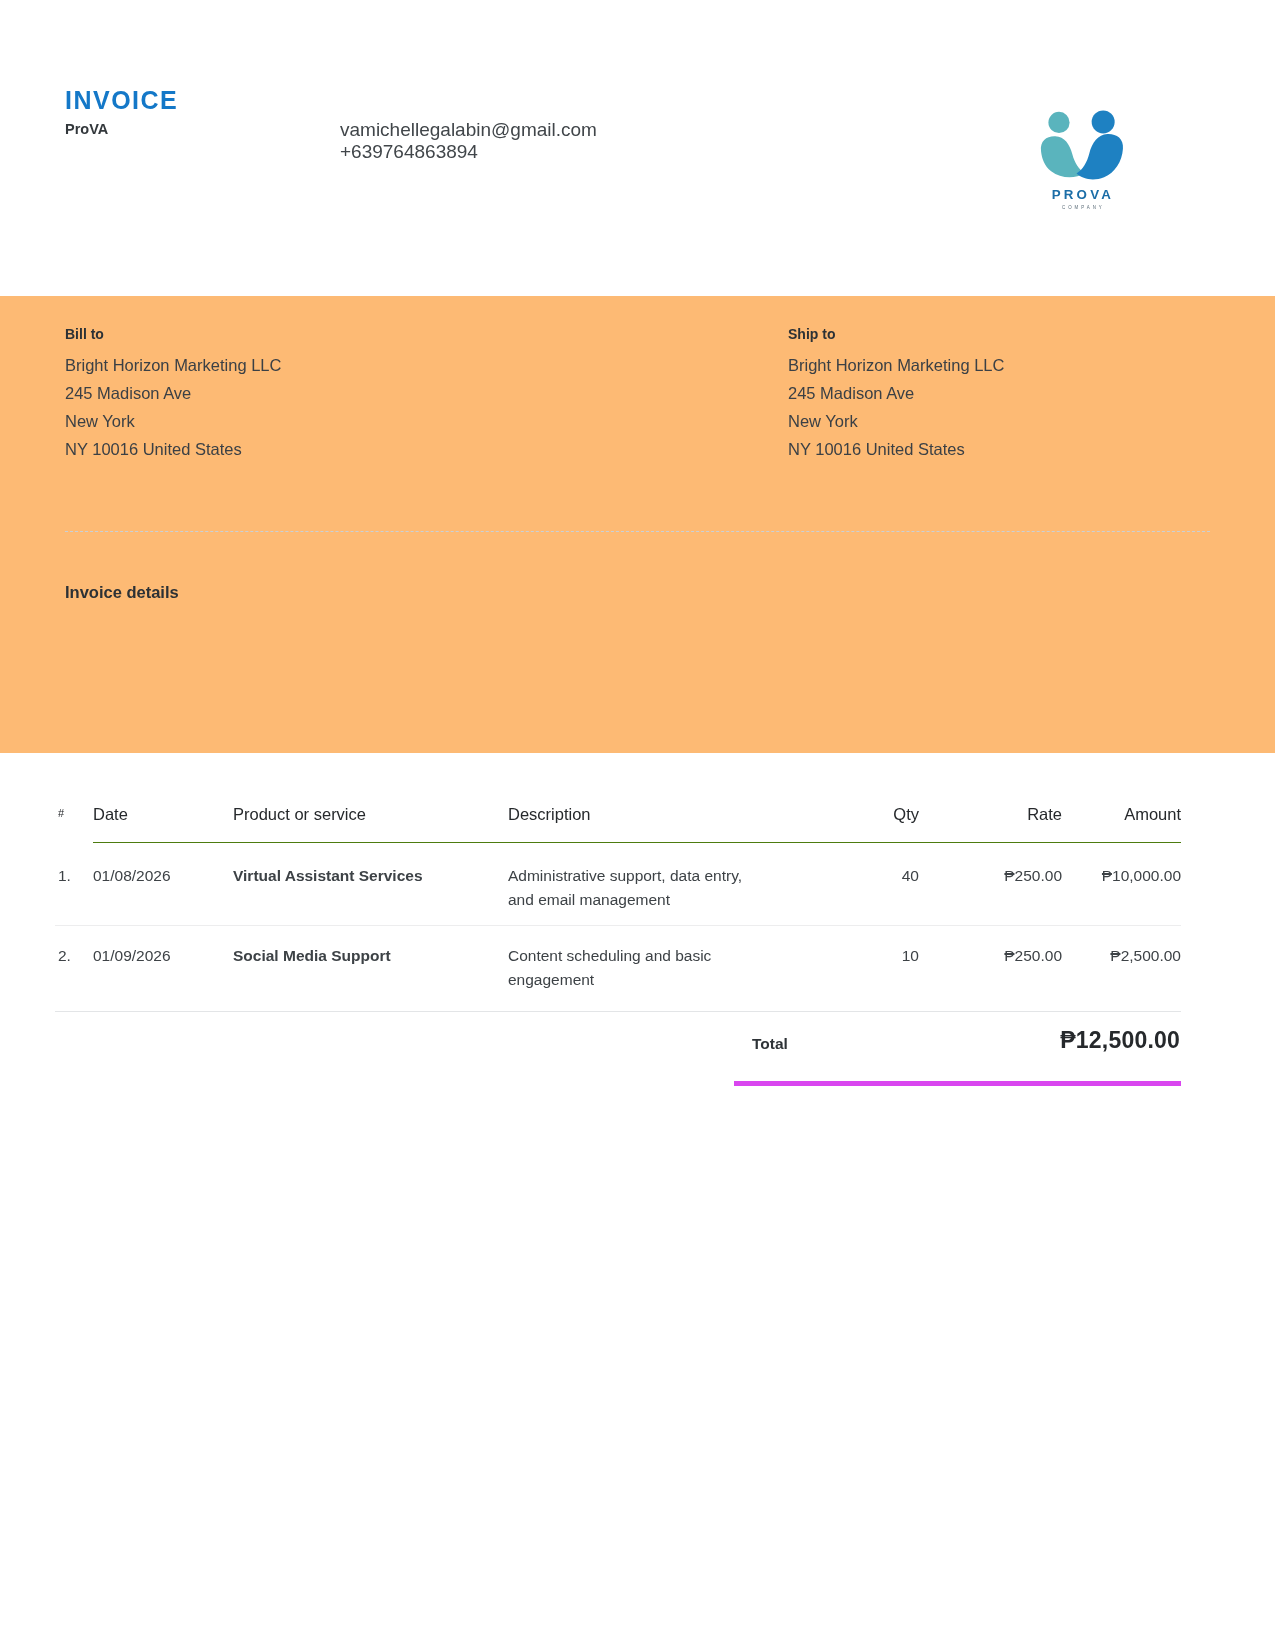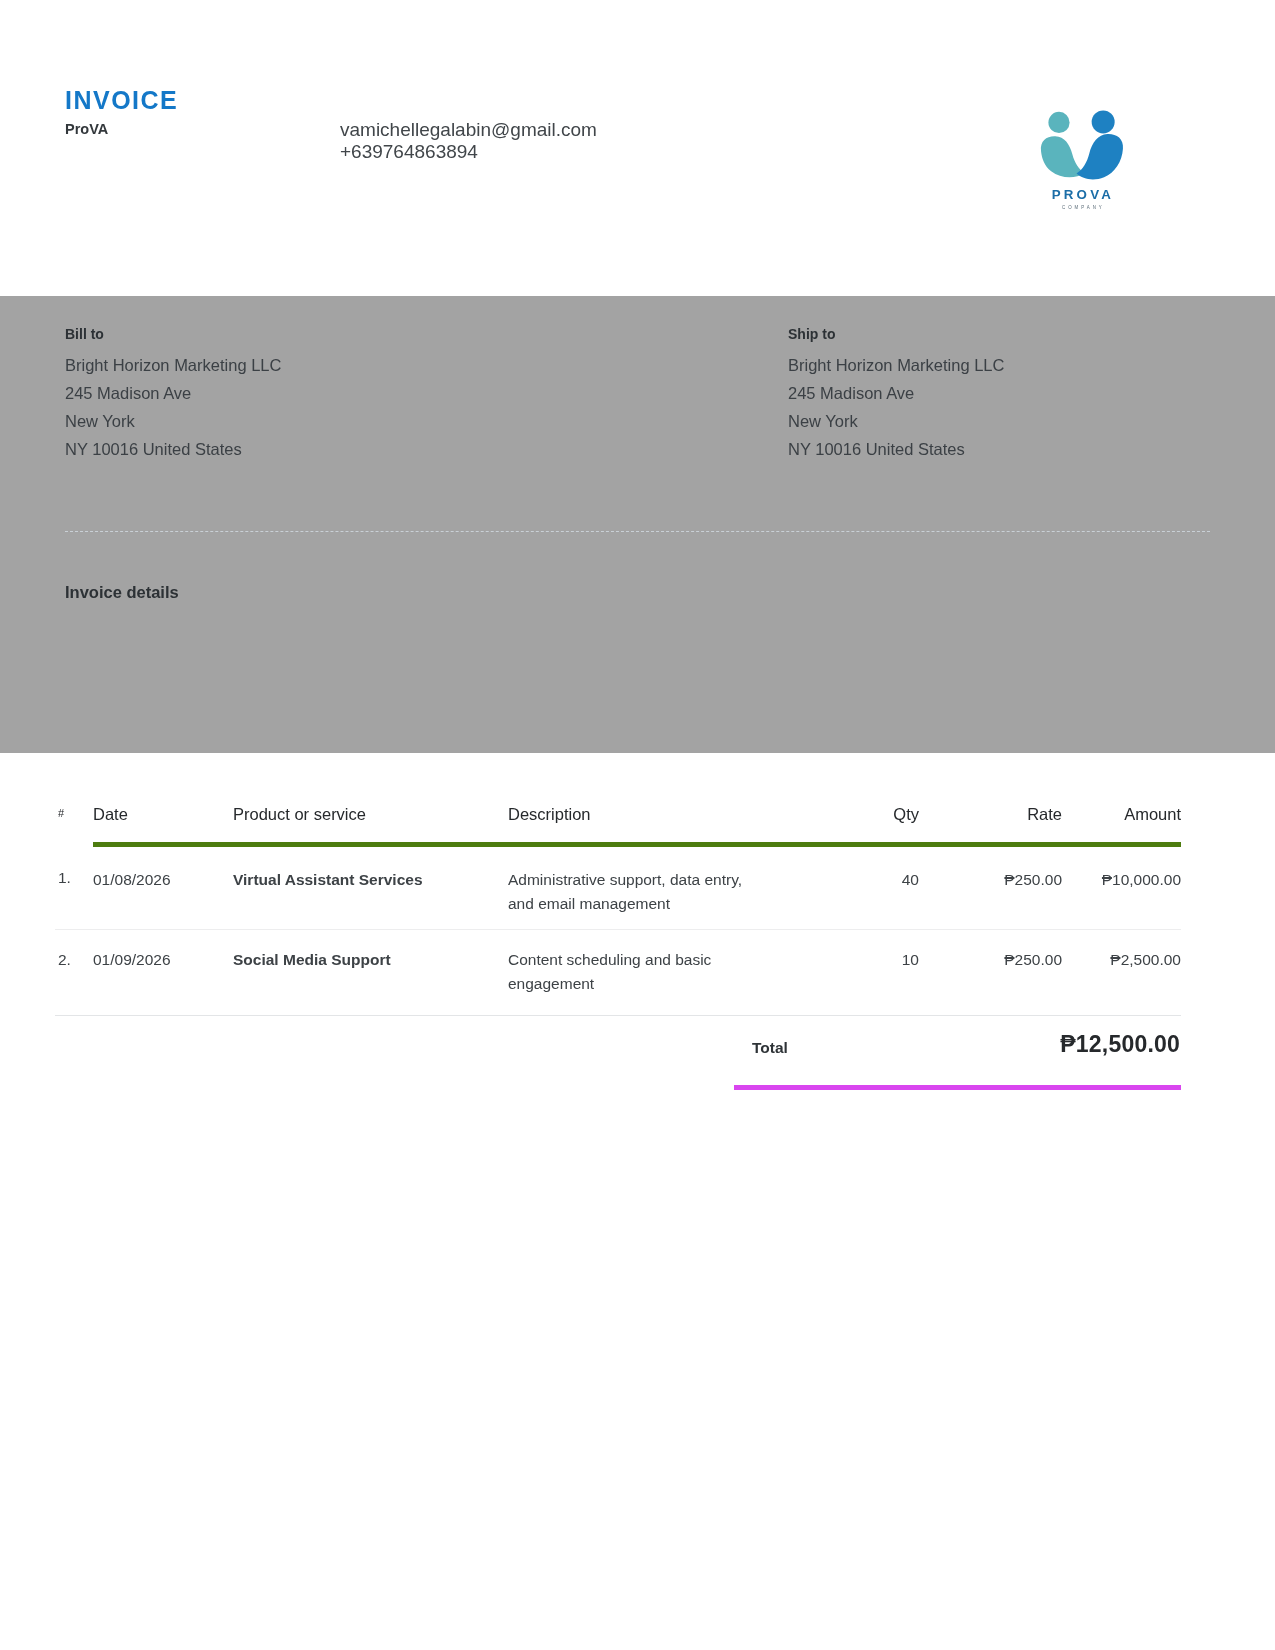--- a/index.html
+++ b/index.html
@@ -8,36 +8,36 @@
   .page { position:relative; width:1275px; height:1374px; background:#ffffff; overflow:hidden; }
 
   
   .invoice-title { position:absolute; left:65px; top:86px; font-size:25px; font-weight:700;
                    letter-spacing:1.5px; color:#1478c8; }
   .company-name { position:absolute; left:65px; top:121px; font-size:14.5px; font-weight:700; color:#33383c; }
   .contact { position:absolute; left:340px; top:119px; font-size:19px; line-height:22px; color:#41464a; }
   .logo { position:absolute; left:1036px; top:110px; width:92px; }
 
   
-  .bluebox { position:absolute; left:0; top:296px; width:1275px; height:457px; background:#a3a3a3; }
+  .bluebox { position:absolute; left:0; top:296px; width:1275px; height:457px; background:#fdba74; }
   .addr { position:absolute; top:30px; }
   .addr.bill { left:65px; }
   .addr.ship { left:788px; }
   .addr-label { font-size:14px; font-weight:700; color:#2c3135; margin-bottom:9px; }
   .addr-line { font-size:16.5px; line-height:28px; color:#3b4045; }
   .dashed-divider { position:absolute; left:65px; right:65px; top:235px; border-top:1px dashed #c9d0d6; }
   .details { position:absolute; left:65px; top:287px; }
   .details-heading { font-size:16.5px; font-weight:700; color:#2c3135; margin-bottom:14px; }
   .detail-line { font-size:16.5px; line-height:28px; color:#3b4045; }
 
   
   .content { position:absolute; left:55px; top:753px; width:1126px; }
   table.items { width:1126px; border-collapse:collapse; table-layout:fixed; margin-top:52px; }
   table.items th { text-align:left; font-weight:400; font-size:16.5px; color:#26292c;
-                   padding:0 0 18px 0; border-bottom:5px solid #4d7c0f; vertical-align:bottom; }
+                   padding:0 0 18px 0; border-bottom:1px solid #4d7c0f; vertical-align:bottom; }
   table.items th.num { border-bottom:none; font-size:11px; vertical-align:top; padding:2px 0 0 3px; }
   table.items th.r, table.items td.r { text-align:right; }
   table.items td { vertical-align:top; font-size:15.5px; line-height:24px; color:#3d4246; }
   .item-row td { padding-top:21px; padding-bottom:13px; }
   .item-row + .item-row td { border-top:1px solid #ededee; padding-top:18px; padding-bottom:19px; }
   .item-row:last-of-type td { border-bottom:1px solid #e3e5e7; }
   td.cnum { padding-left:3px; }
   td.cprod { font-weight:700; color:#2e3337; }
   td.cdesc { padding-right:30px; }
 

